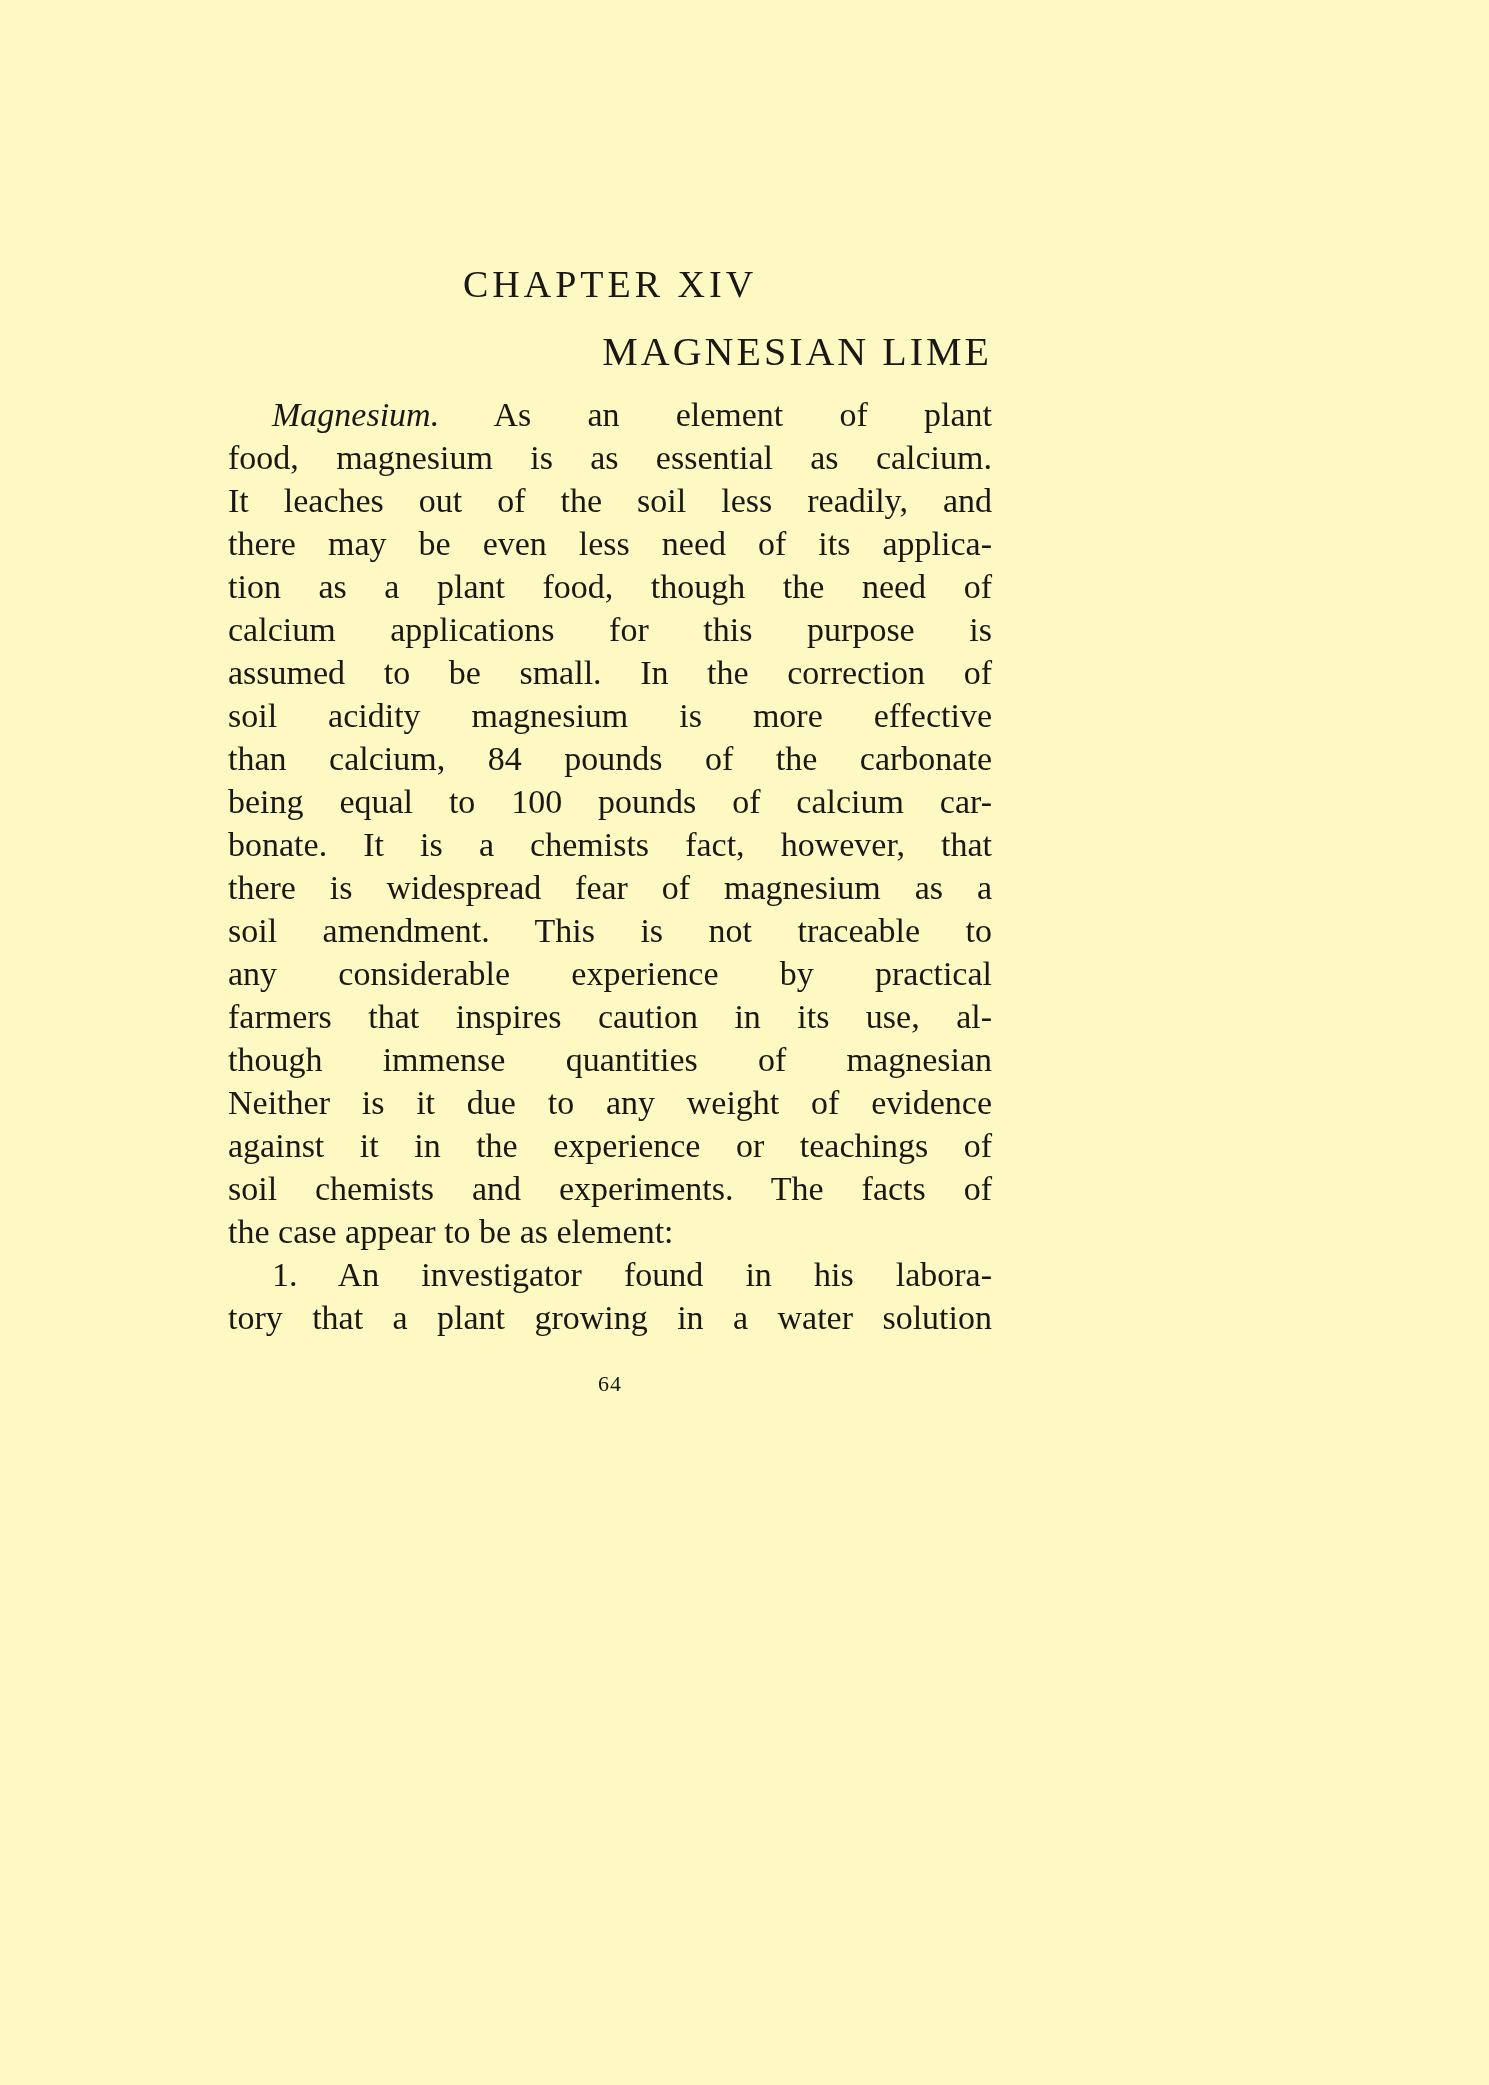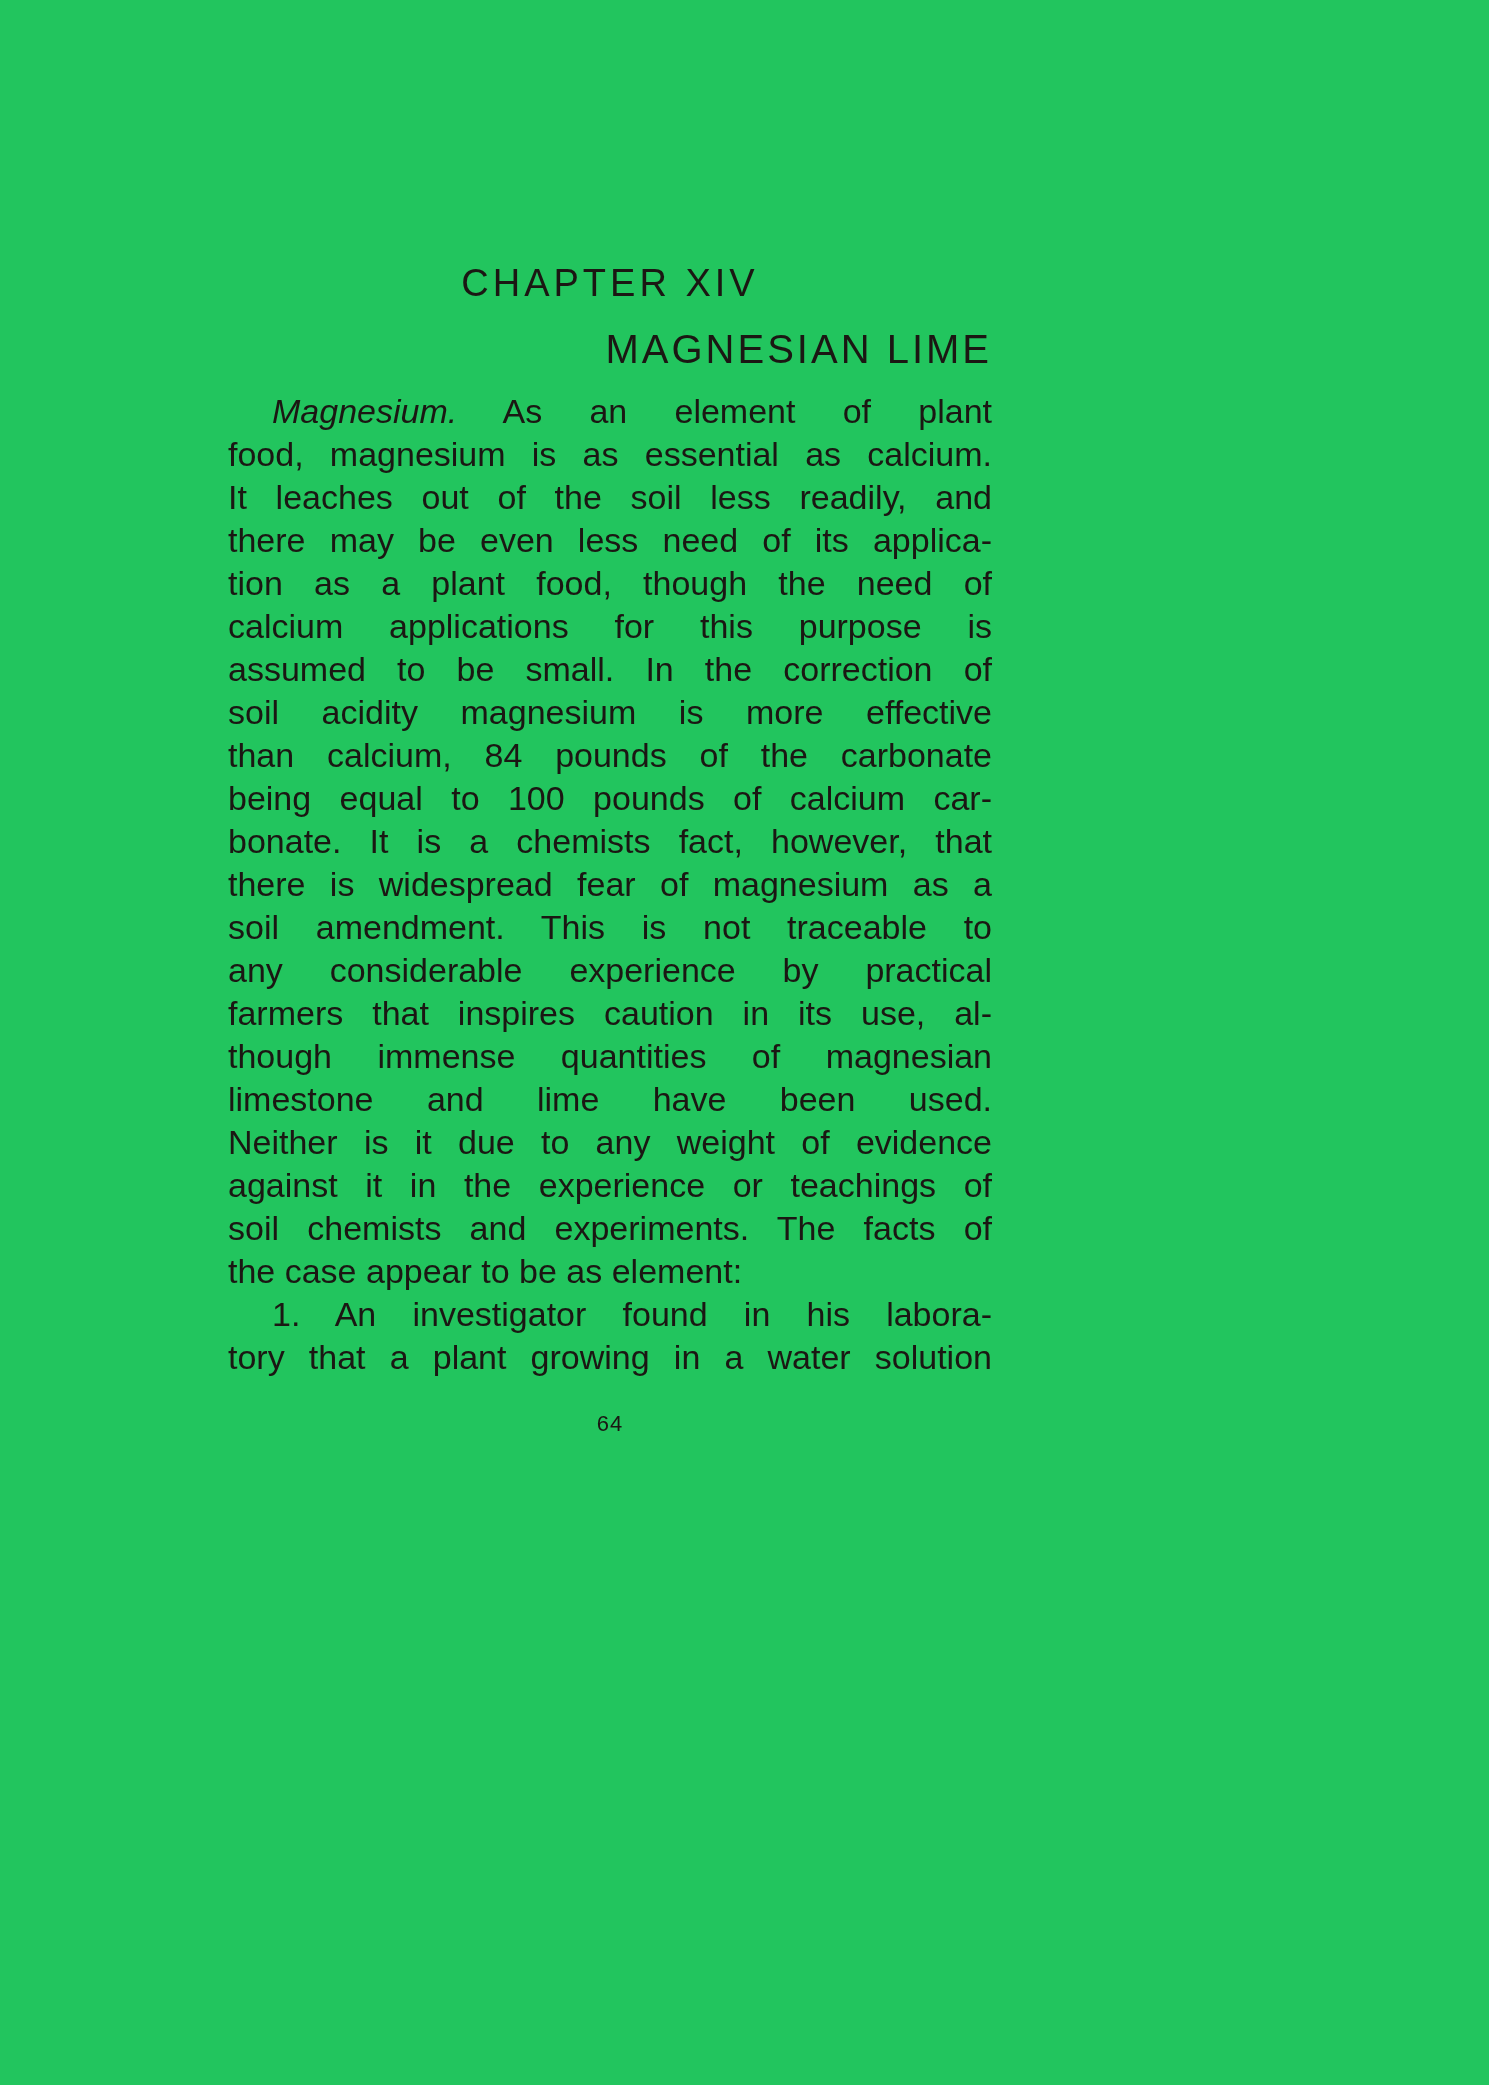--- a/index.html
+++ b/index.html
@@ -4,22 +4,22 @@
 <style>
   html, body {
     margin: 0;
     padding: 0;
     background: #ffffff;
   }
   .page {
     position: relative;
     width: 1489px;
     height: 2085px;
-    background: #22c55e;
-    font-family: Liberation Sans, sans-serif;
+    background: #fef9c3;
+    font-family: Liberation Serif, serif;
     color: #1b1713;
     overflow: hidden;
   }
   .text-column {
     position: absolute;
     left: 228px;
     top: 262px;
     width: 764px;
   }
   .chapter-heading {
@@ -77,21 +77,20 @@
         <div class="line">assumed to be small. In the correction of</div>
         <div class="line">soil acidity magnesium is more effective</div>
         <div class="line">than calcium, 84 pounds of the carbonate</div>
         <div class="line">being equal to 100 pounds of calcium car-</div>
         <div class="line">bonate. It is a chemists fact, however, that</div>
         <div class="line">there is widespread fear of magnesium as a</div>
         <div class="line">soil amendment. This is not traceable to</div>
         <div class="line">any considerable experience by practical</div>
         <div class="line">farmers that inspires caution in its use, al-</div>
         <div class="line">though immense quantities of magnesian</div>
-        <div class="line">limestone and lime have been used.</div>
         <div class="line">Neither is it due to any weight of evidence</div>
         <div class="line">against it in the experience or teachings of</div>
         <div class="line">soil chemists and experiments. The facts of</div>
         <div class="line no-justify">the case appear to be as element:</div>
         <div class="line indent">1. An investigator found in his labora-</div>
         <div class="line">tory that a plant growing in a water solution</div>
       </div>
     <div class="page-number">64</div>
   </div>
 </div>

